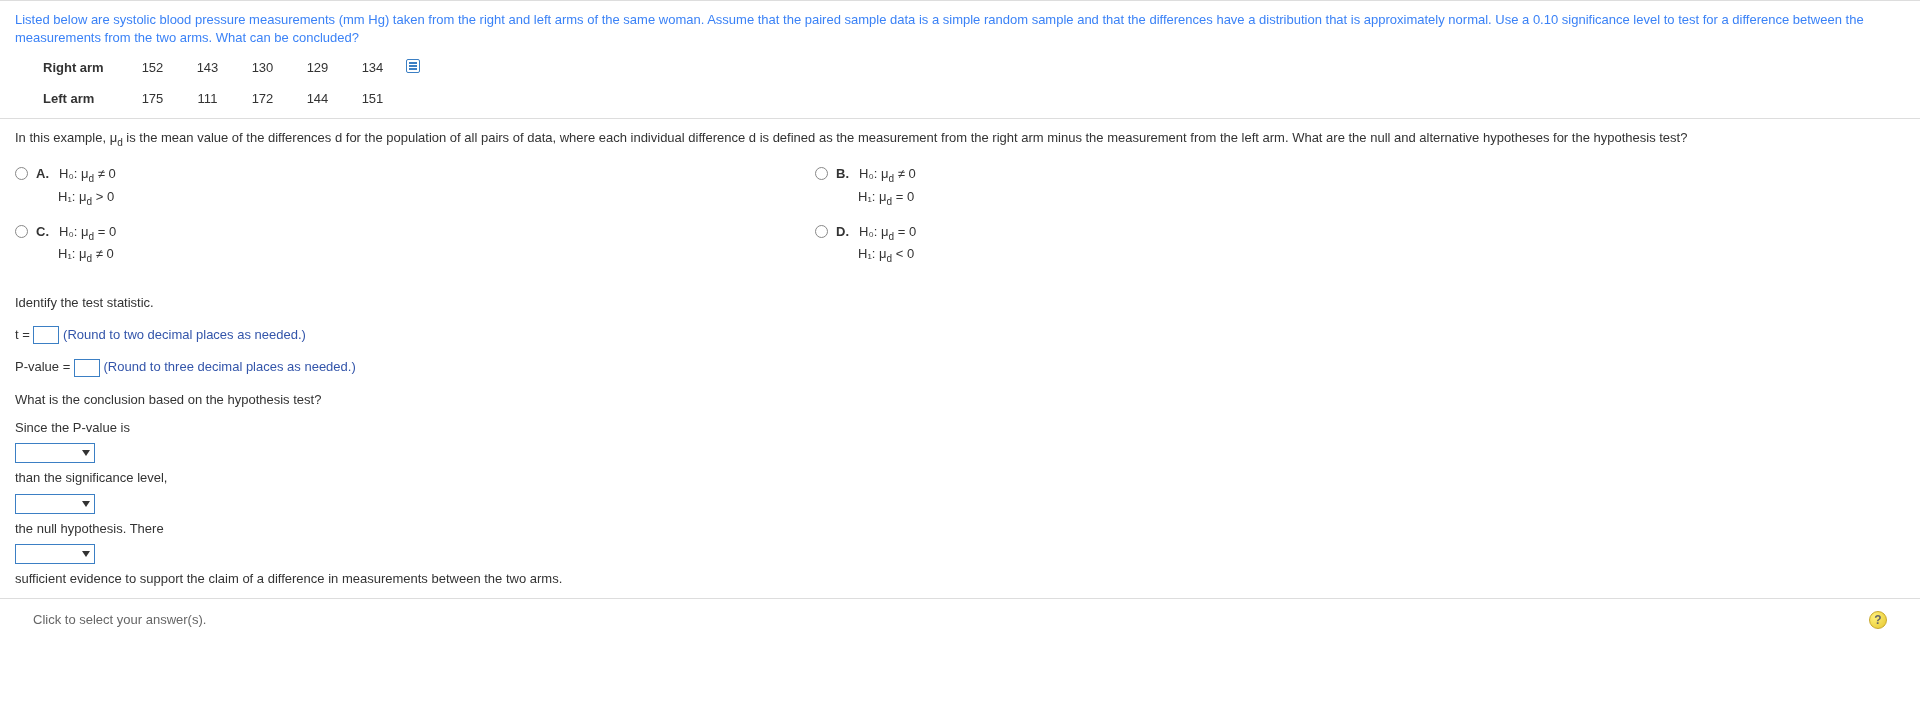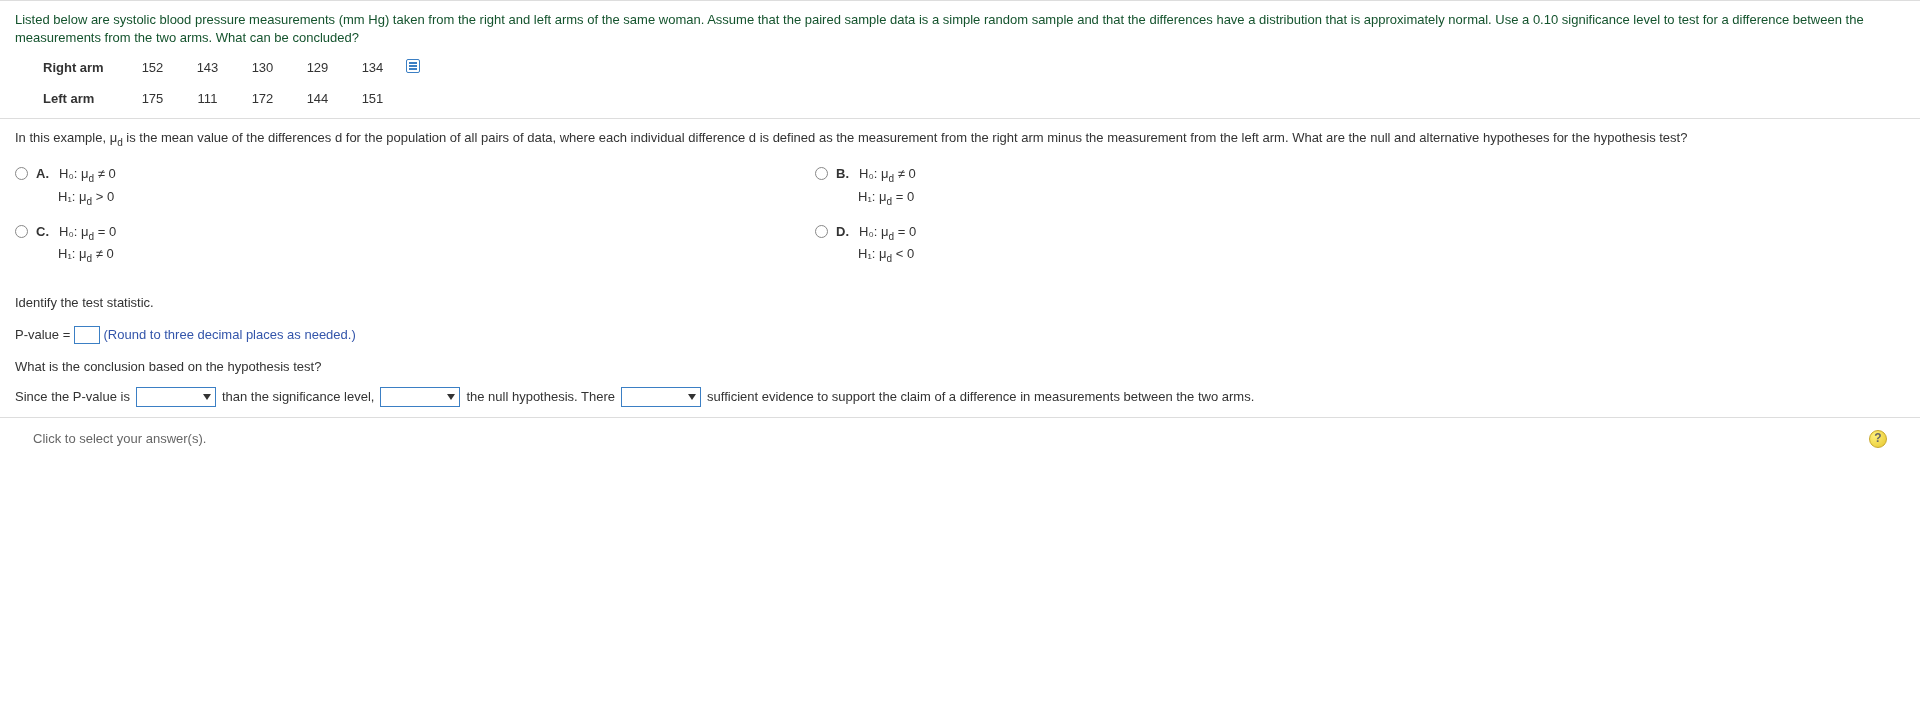--- a/index.html
+++ b/index.html
@@ -1,39 +1,39 @@
 <!DOCTYPE html>
 <html><head>
   <meta charset="utf-8">
   <style>
     * { box-sizing: border-box; margin: 0; padding: 0; }
     body { font-family: Arial, Helvetica, sans-serif; font-size: 13px; color: #333; background: #fff; line-height: 1.4; }
     .container { border-top: 1px solid #ddd; border-bottom: 1px solid #ddd; }
     .section { padding: 10px 15px; border-bottom: 1px solid #ddd; }
     .section:last-child { border-bottom: none; }
-    .intro { color: #14532d; }
+    .intro { color: #3b82f6; }
     .data-row { display: flex; gap: 0; margin-top: 12px; }
     .data-label { font-weight: bold; width: 110px; padding-left: 28px; }
     .data-cell { width: 55px; text-align: center; }
     .icon-table { display: inline-flex; width: 14px; height: 14px; border: 1px solid #3b7fc4; border-radius: 2px; align-items: center; justify-content: center; margin-left: 6px; vertical-align: middle; }
     .icon-table::before { content: ""; width: 8px; height: 8px; background: linear-gradient(to bottom, #3b7fc4 30%, transparent 30%, transparent 40%, #3b7fc4 40%, #3b7fc4 60%, transparent 60%, transparent 70%, #3b7fc4 70%); }
     .hypo-q { margin-bottom: 16px; }
     .sub { font-size: 10px; vertical-align: sub; }
     .options { display: flex; flex-wrap: wrap; max-width: 1600px; }
     .option { width: 50%; display: flex; align-items: flex-start; gap: 8px; margin-bottom: 14px; }
     .radio { width: 13px; height: 13px; border: 1px solid #888; border-radius: 50%; margin-top: 2px; cursor: pointer; flex-shrink: 0; }
     .opt-label { font-weight: bold; margin-right: 4px; }
     .opt-body { display: flex; flex-direction: column; gap: 2px; }
     .opt-first { display: flex; gap: 6px; }
     .question-line { margin: 14px 0 10px 0; }
     .inline-input { display: inline-block; width: 26px; height: 18px; border: 1px solid #3b7fc4; vertical-align: middle; }
     .hint { color: #3355aa; }
     .select-box { display: inline-flex; align-items: center; justify-content: flex-end; width: 80px; height: 20px; border: 1px solid #3b7fc4; padding: 0 4px; vertical-align: middle; cursor: pointer; }
     .select-caret { width: 0; height: 0; border-left: 4px solid transparent; border-right: 4px solid transparent; border-top: 6px solid #333; }
-    .conclusion-line { margin-top: 10px; display: flex; align-items: flex-end; gap: 6px; flex-wrap: wrap; }
+    .conclusion-line { margin-top: 10px; display: flex; align-items: flex-start; gap: 6px; flex-wrap: wrap; flex-direction: column; }
     .footer { padding: 12px 33px; color: #666; display: flex; justify-content: space-between; align-items: flex-end; }
     .help-icon { width: 18px; height: 18px; border-radius: 50%; background: radial-gradient(circle at 30% 30%, #fff07a, #e6c72f); display: flex; align-items: center; justify-content: center; font-weight: bold; color: #666; font-size: 12px; cursor: pointer; border: 1px solid #c9a82a; }
   </style>
 </head>
 <body>
 
 <div class="container">
   <div class="section">
     <div class="intro">Listed below are systolic blood pressure measurements (mm Hg) taken from the right and left arms of the same woman. Assume that the paired sample data is a simple random sample and that the differences have a distribution that is approximately normal. Use a 0.10 significance level to test for a difference between the measurements from the two arms. What can be concluded?</div>
     <div style="margin-top:12px;">
@@ -102,20 +102,25 @@
           <div class="opt-first">
             <span class="opt-label">D.</span>
             <span><span>H₀: μ</span><span class="sub">d</span><span> = 0</span></span>
           </div>
           <div style="margin-left:22px;"><span>H₁: μ</span><span class="sub">d</span><span> &lt; 0</span></div>
         </div>
       </div>
     </div>
 
     <div class="question-line">Identify the test statistic.</div>
+    <div class="question-line">
+      <span>t = </span>
+      <span class="inline-input"></span>
+      <span class="hint">(Round to two decimal places as needed.)</span>
+    </div>
 
     <div class="question-line">
       <span>P-value = </span>
       <span class="inline-input"></span>
       <span class="hint">(Round to three decimal places as needed.)</span>
     </div>
 
     <div class="question-line">What is the conclusion based on the hypothesis test?</div>
     <div class="conclusion-line">
       <span>Since the P-value is</span>

